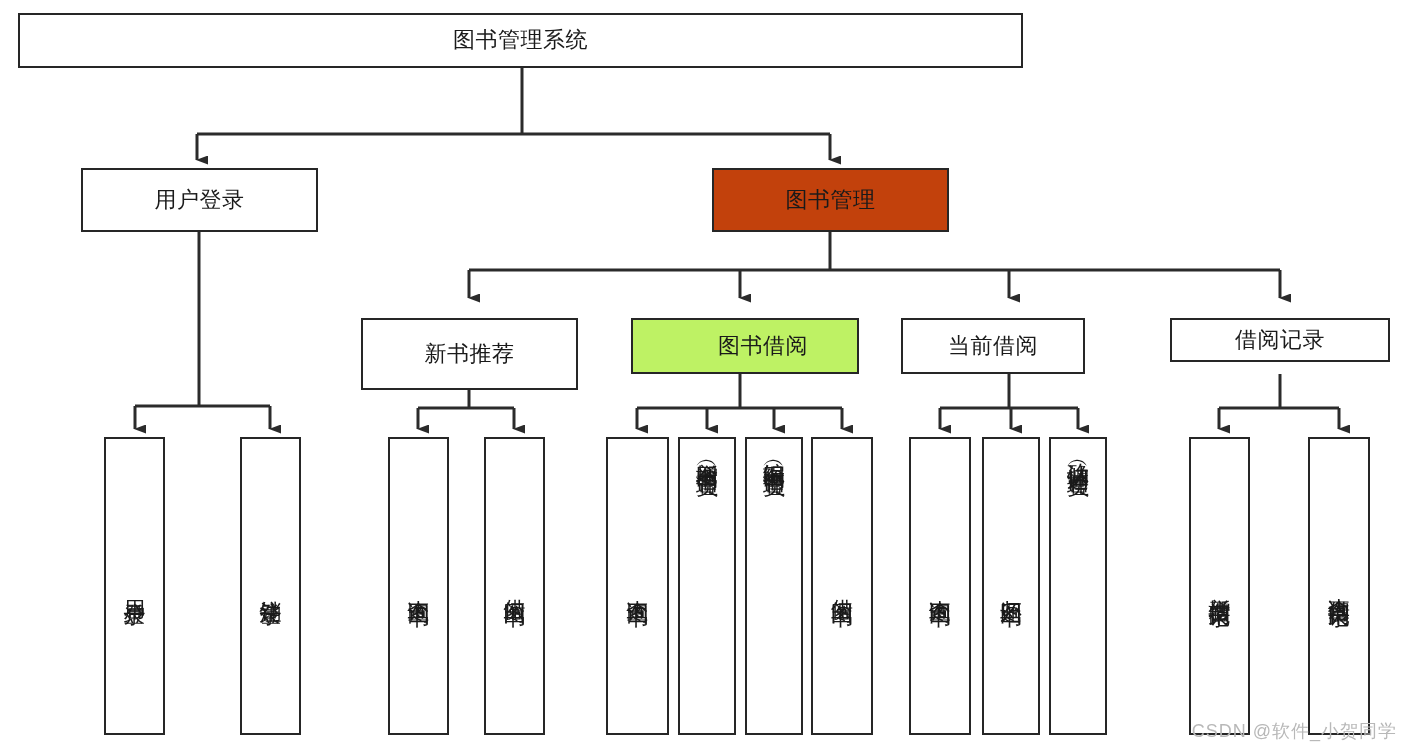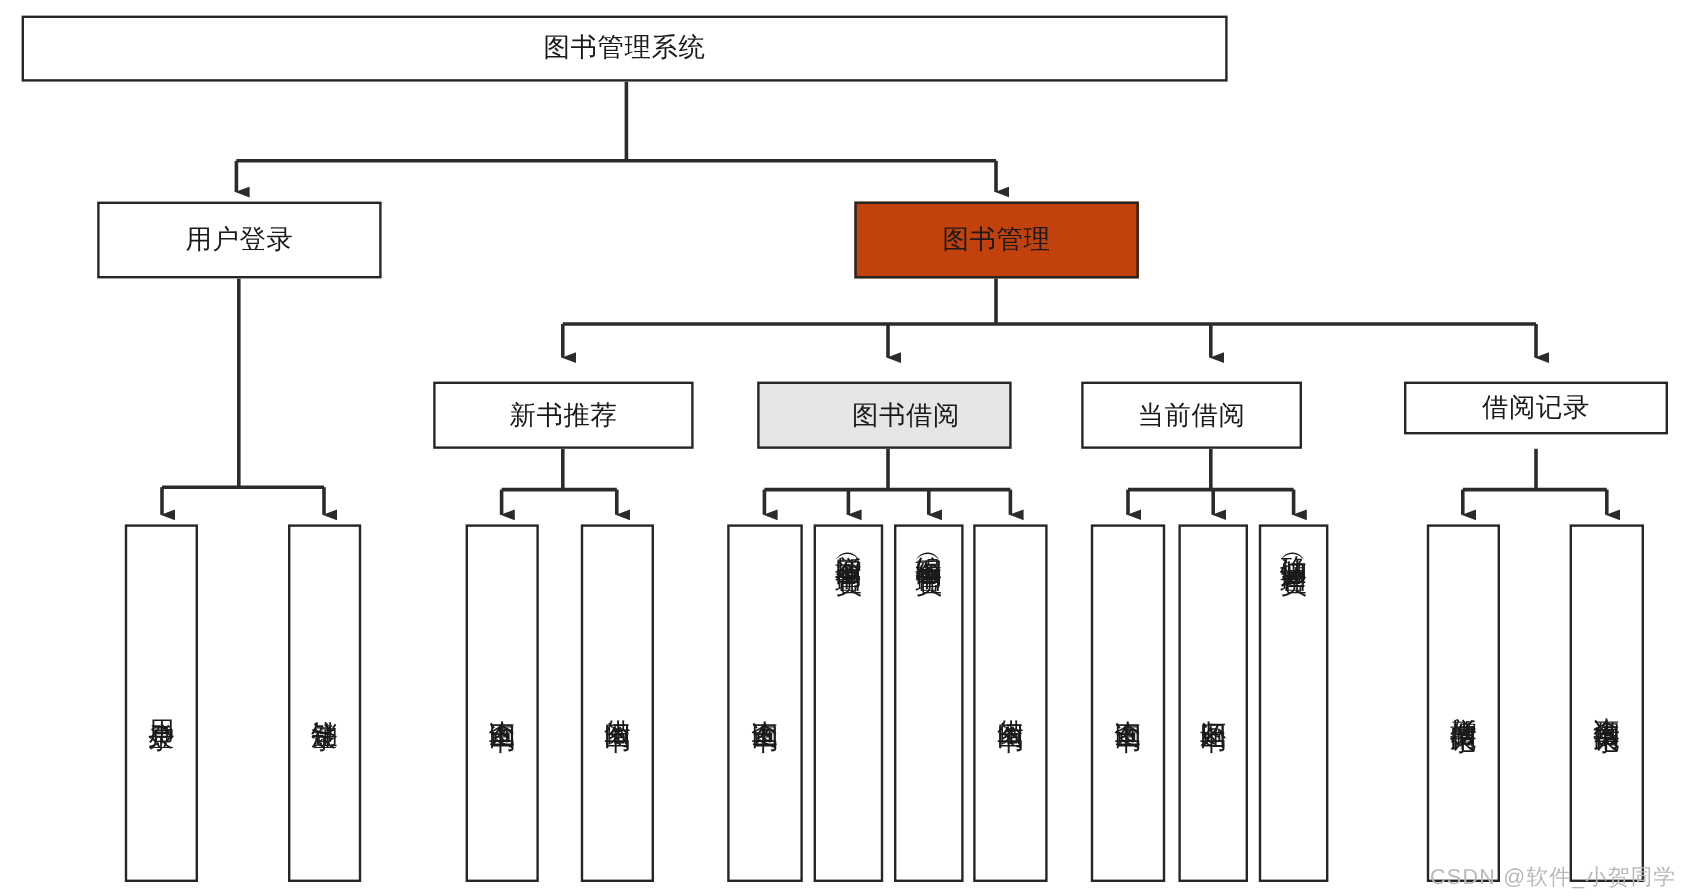--- a/index.html
+++ b/index.html
@@ -127,24 +127,24 @@
     <span class="label" style="color: rgb(26, 26, 26);">图书管理系统</span>
   </div>
 
   <div class="node" style="left: 81px; top: 168px; width: 237px; height: 64px; border-color: rgb(38, 38, 38); background: rgb(255, 255, 255);">
     <span class="label" style="color: rgb(26, 26, 26);">用户登录</span>
   </div>
   <div class="node" style="left: 712px; top: 168px; width: 237px; height: 64px; border-color: rgb(38, 38, 38); background: #c2410c;">
     <span class="label" style="color: rgb(26, 26, 26);">图书管理</span>
   </div>
 
-  <div class="node" style="left: 361px; top: 318px; width: 217px; height: 56px; border-color: rgb(38, 38, 38); background: rgb(255, 255, 255);">
+  <div class="node" style="left: 361px; top: 318px; width: 217px; height: 72px; border-color: rgb(38, 38, 38); background: rgb(255, 255, 255);">
     <span class="label" style="color: rgb(26, 26, 26);">新书推荐</span>
   </div>
-  <div class="node" style="left: 631px; top: 318px; width: 212px; height: 56px; border-color: rgb(38, 38, 38); background: #e5e5e5; padding-left: 36px;">
+  <div class="node" style="left: 631px; top: 318px; width: 228px; height: 56px; border-color: rgb(38, 38, 38); background: #bef264; padding-left: 36px;">
     <span class="label" style="color: rgb(26, 26, 26);">图书借阅</span>
   </div>
   <div class="node" style="left: 901px; top: 318px; width: 184px; height: 56px; border-color: rgb(38, 38, 38); background: rgb(255, 255, 255);">
     <span class="label" style="color: rgb(26, 26, 26);">当前借阅</span>
   </div>
   <div class="node" style="left: 1170px; top: 318px; width: 220px; height: 44px; border-color: rgb(38, 38, 38); background: rgb(255, 255, 255);">
     <span class="label" style="color: rgb(26, 26, 26);">借阅记录</span>
   </div>
 
   <div class="node vert" style="left: 104px; top: 437px; width: 61px; height: 298px; border-color: rgb(38, 38, 38); background: rgb(255, 255, 255);">

